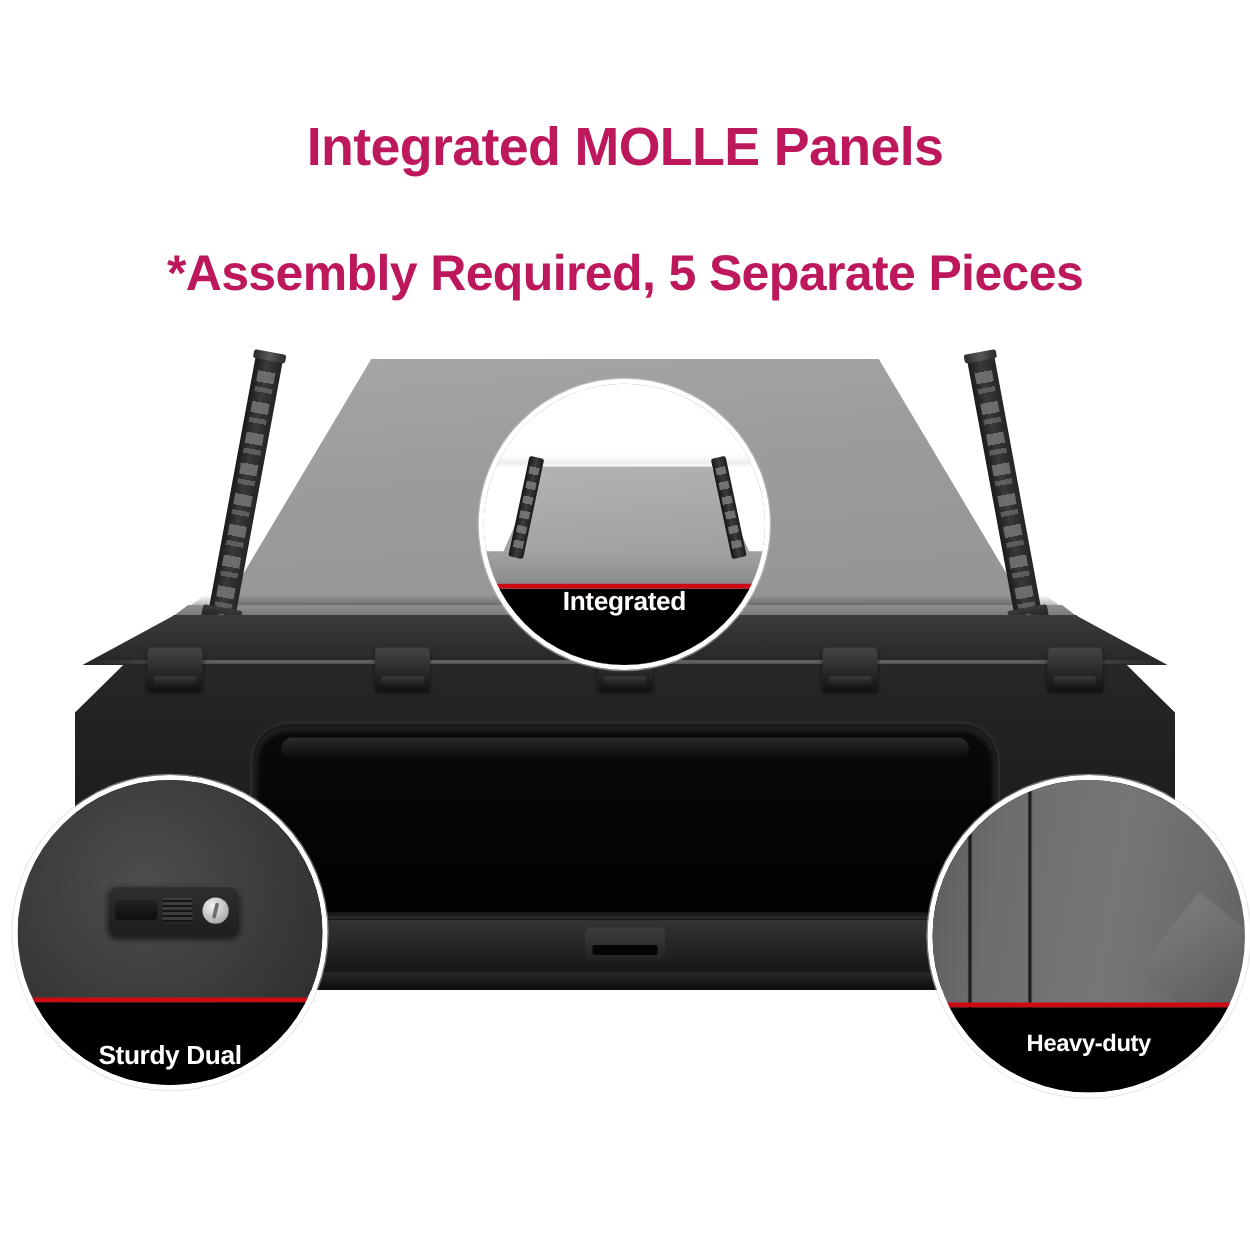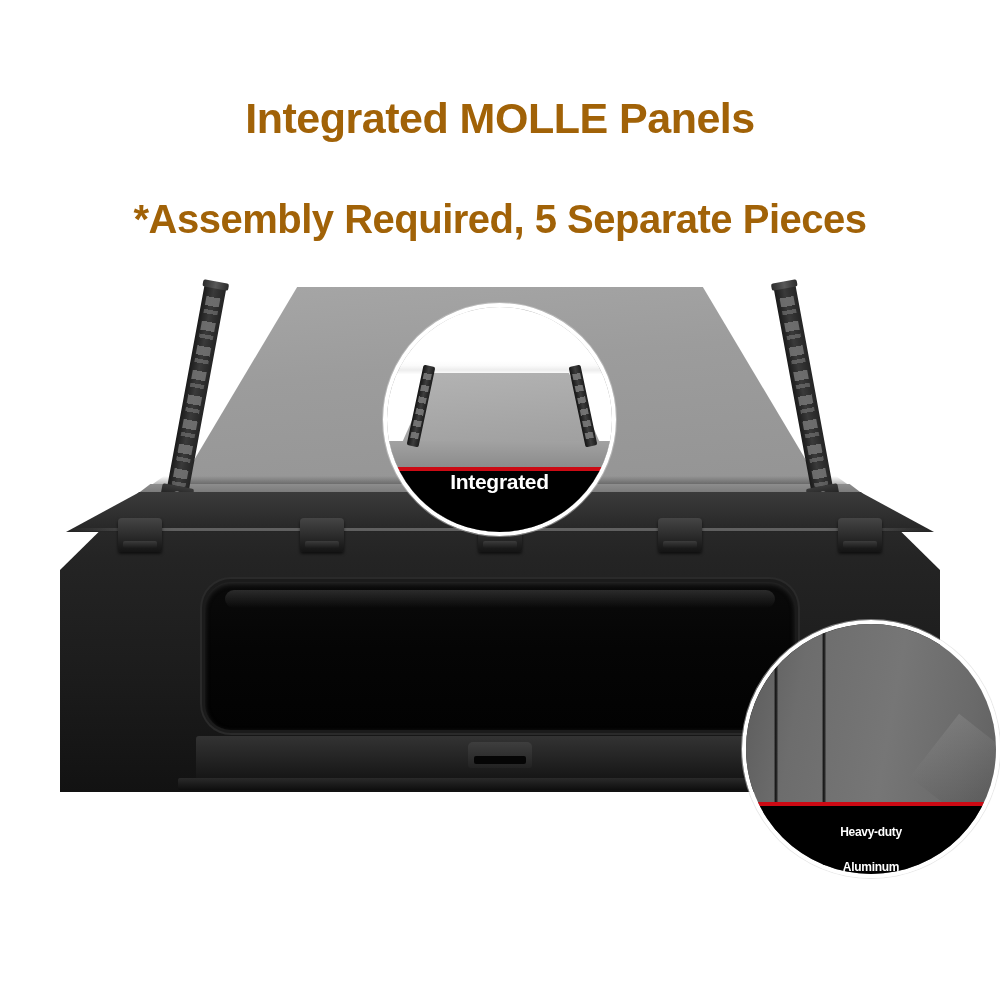--- a/index.html
+++ b/index.html
@@ -3,21 +3,21 @@
 <meta charset="utf-8">
 <title>Integrated MOLLE Panels</title>
 <style>
   html,body{margin:0;padding:0;background:#fff;}
   body{width:1000px;height:1000px;overflow:hidden;
        font-family:"Liberation Sans","DejaVu Sans",sans-serif;}
   #stage{position:relative;width:1000px;height:1000px;background:#ffffff;}
 
   
   .heading{position:absolute;left:0;width:1000px;text-align:center;
-           color:#a16207;font-weight:700;letter-spacing:-0.5px;
+           color:#be185d;font-weight:700;letter-spacing:-0.5px;
            white-space:nowrap;}
   #title{top:94px;font-size:43px;line-height:48px;}
   #subtitle{top:196px;font-size:40px;line-height:46px;}
 
   
   #product{position:absolute;left:0;top:270px;width:1000px;height:545px;}
 
   
   .roof{position:absolute;background:#9b9b9b;}
   #roof-top{left:178px;top:17px;width:644px;height:200px;
@@ -152,21 +152,21 @@
      linear-gradient(100deg,#5b5b5b 0%,#6d6d6d 22%,#767676 55%,#6a6a6a 82%,#5e5e5e 100%);}
   .seam{position:absolute;top:0;bottom:0;width:4px;
     background:linear-gradient(90deg,rgba(0,0,0,.1),#0c0c0c 45%,rgba(0,0,0,.15));}
   #seam-1{left:28px;}
   #seam-2{left:76px;}
   #alloy-corner{position:absolute;right:-10px;bottom:64px;width:80px;height:80px;
     background:linear-gradient(135deg,rgba(255,255,255,.10),rgba(0,0,0,.12));
     transform:rotate(38deg);}
   #callout-alloy .redline{top:178px;}
   #callout-alloy .band{top:182px;}
-  #callout-alloy .band span{font-size:12px;padding-top:10px;}
+  #callout-alloy .band span{font-size:19px;padding-top:10px;}
 </style>
 </head>
 <body>
 
 <div id="stage">
 
   <div class="heading" id="title">Integrated MOLLE Panels</div>
   <div class="heading" id="subtitle">*Assembly Required, 5 Separate Pieces</div>
 
   <div id="product">
@@ -217,20 +217,33 @@
       <div class="cr-rail" id="cr-rail-r">
         <div class="sl"></div>
       </div>
     </div>
     <div class="redline"></div>
     <div class="band">
       <span><span>Integrated</span><br></span>
     </div>
   </div>
 
+  <div class="callout" id="callout-locks">
+    <div class="photo">
+      <div id="lock-plate">
+        <div id="lock-lever"></div>
+        <div id="lock-ribs"></div>
+        <div id="lock-key"></div>
+      </div>
+    </div>
+    <div class="redline"></div>
+    <div class="band">
+      <span><span>Sturdy Dual</span><br></span>
+    </div>
+  </div>
 
   <div class="callout" id="callout-alloy">
     <div class="photo">
       <div class="seam" id="seam-1"></div>
       <div class="seam" id="seam-2"></div>
       <div id="alloy-corner"></div>
     </div>
     <div class="redline"></div>
     <div class="band">
       <span><span>Heavy-duty</span><br><span>Aluminum</span><br></span>

